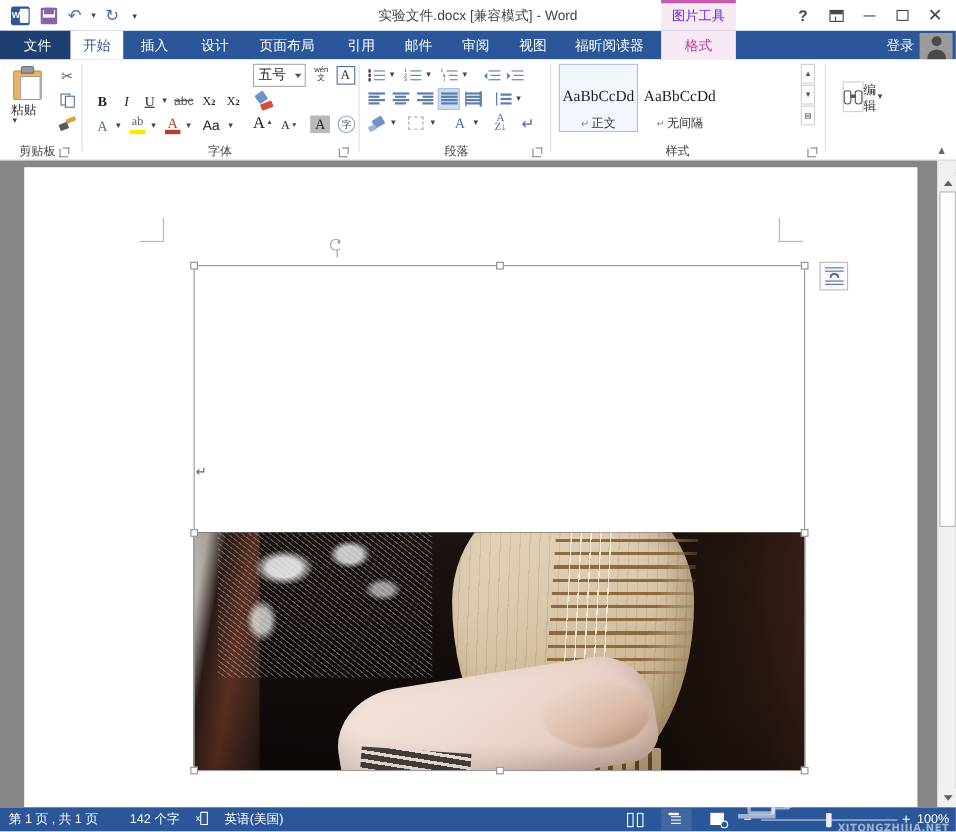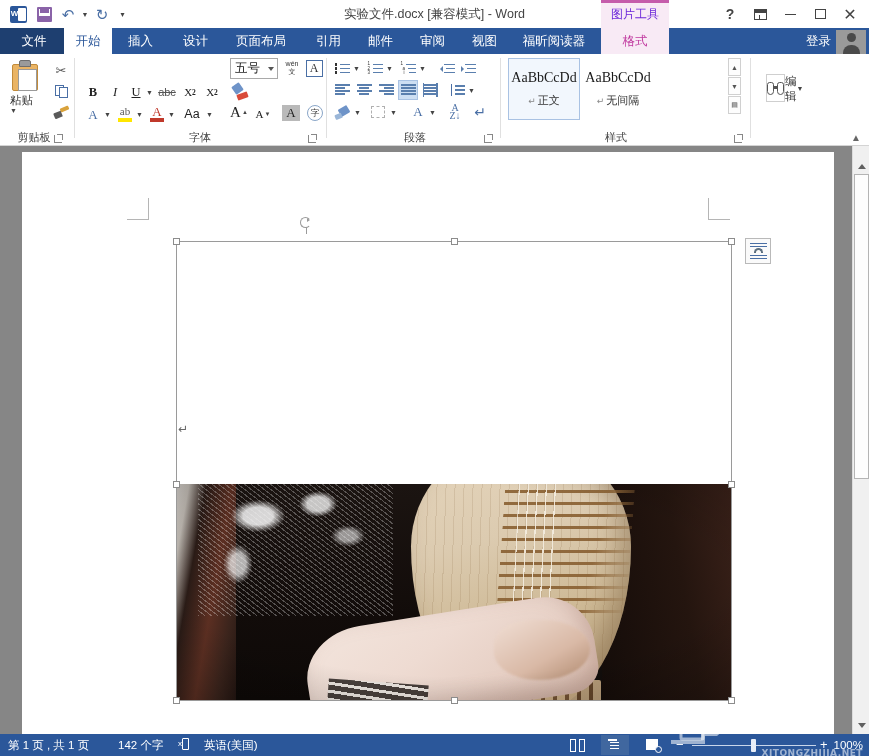--- a/index.html
+++ b/index.html
@@ -240,21 +240,21 @@
   .aligni i { position: absolute; left: 0; height: 1.6px; background: #5a7fae; }
   .sortAZ { font-size: 10px; color: #4a6fa5; font-family: "Liberation Serif", serif;
     line-height: 8px; text-align: center; }
   .pilcrowbtn { font-size: 14px; color: #4a6fa5; }
 
   
   .stylebox {
     position: absolute; top: 4px; width: 72px; height: 62px;
     border: 1px solid transparent; background: #fff;
     display: flex; flex-direction: column; align-items: center;
-    justify-content: center; cursor: default;
+    justify-content: flex-end; cursor: default;
   }
   .stylebox.sel { border: 1px solid #a9c2e3; background: #f2f7fd; }
   .stylebox .samp { font-family: "Liberation Serif", serif; color: #1a1a1a; }
   .stylebox .nm { font-size: 11px; color: #333; margin-top: 7px; white-space: nowrap; }
   .stylebox .nm .pm { color: #888; font-size: 9px; margin-right: 2px; }
   .galbtn {
     position: absolute; width: 13px; height: 18px; border: 1px solid #d0d0d0;
     background: #fdfdfd; display: flex; align-items: center; justify-content: center;
     font-size: 7px; color: #555; cursor: default;
   }

